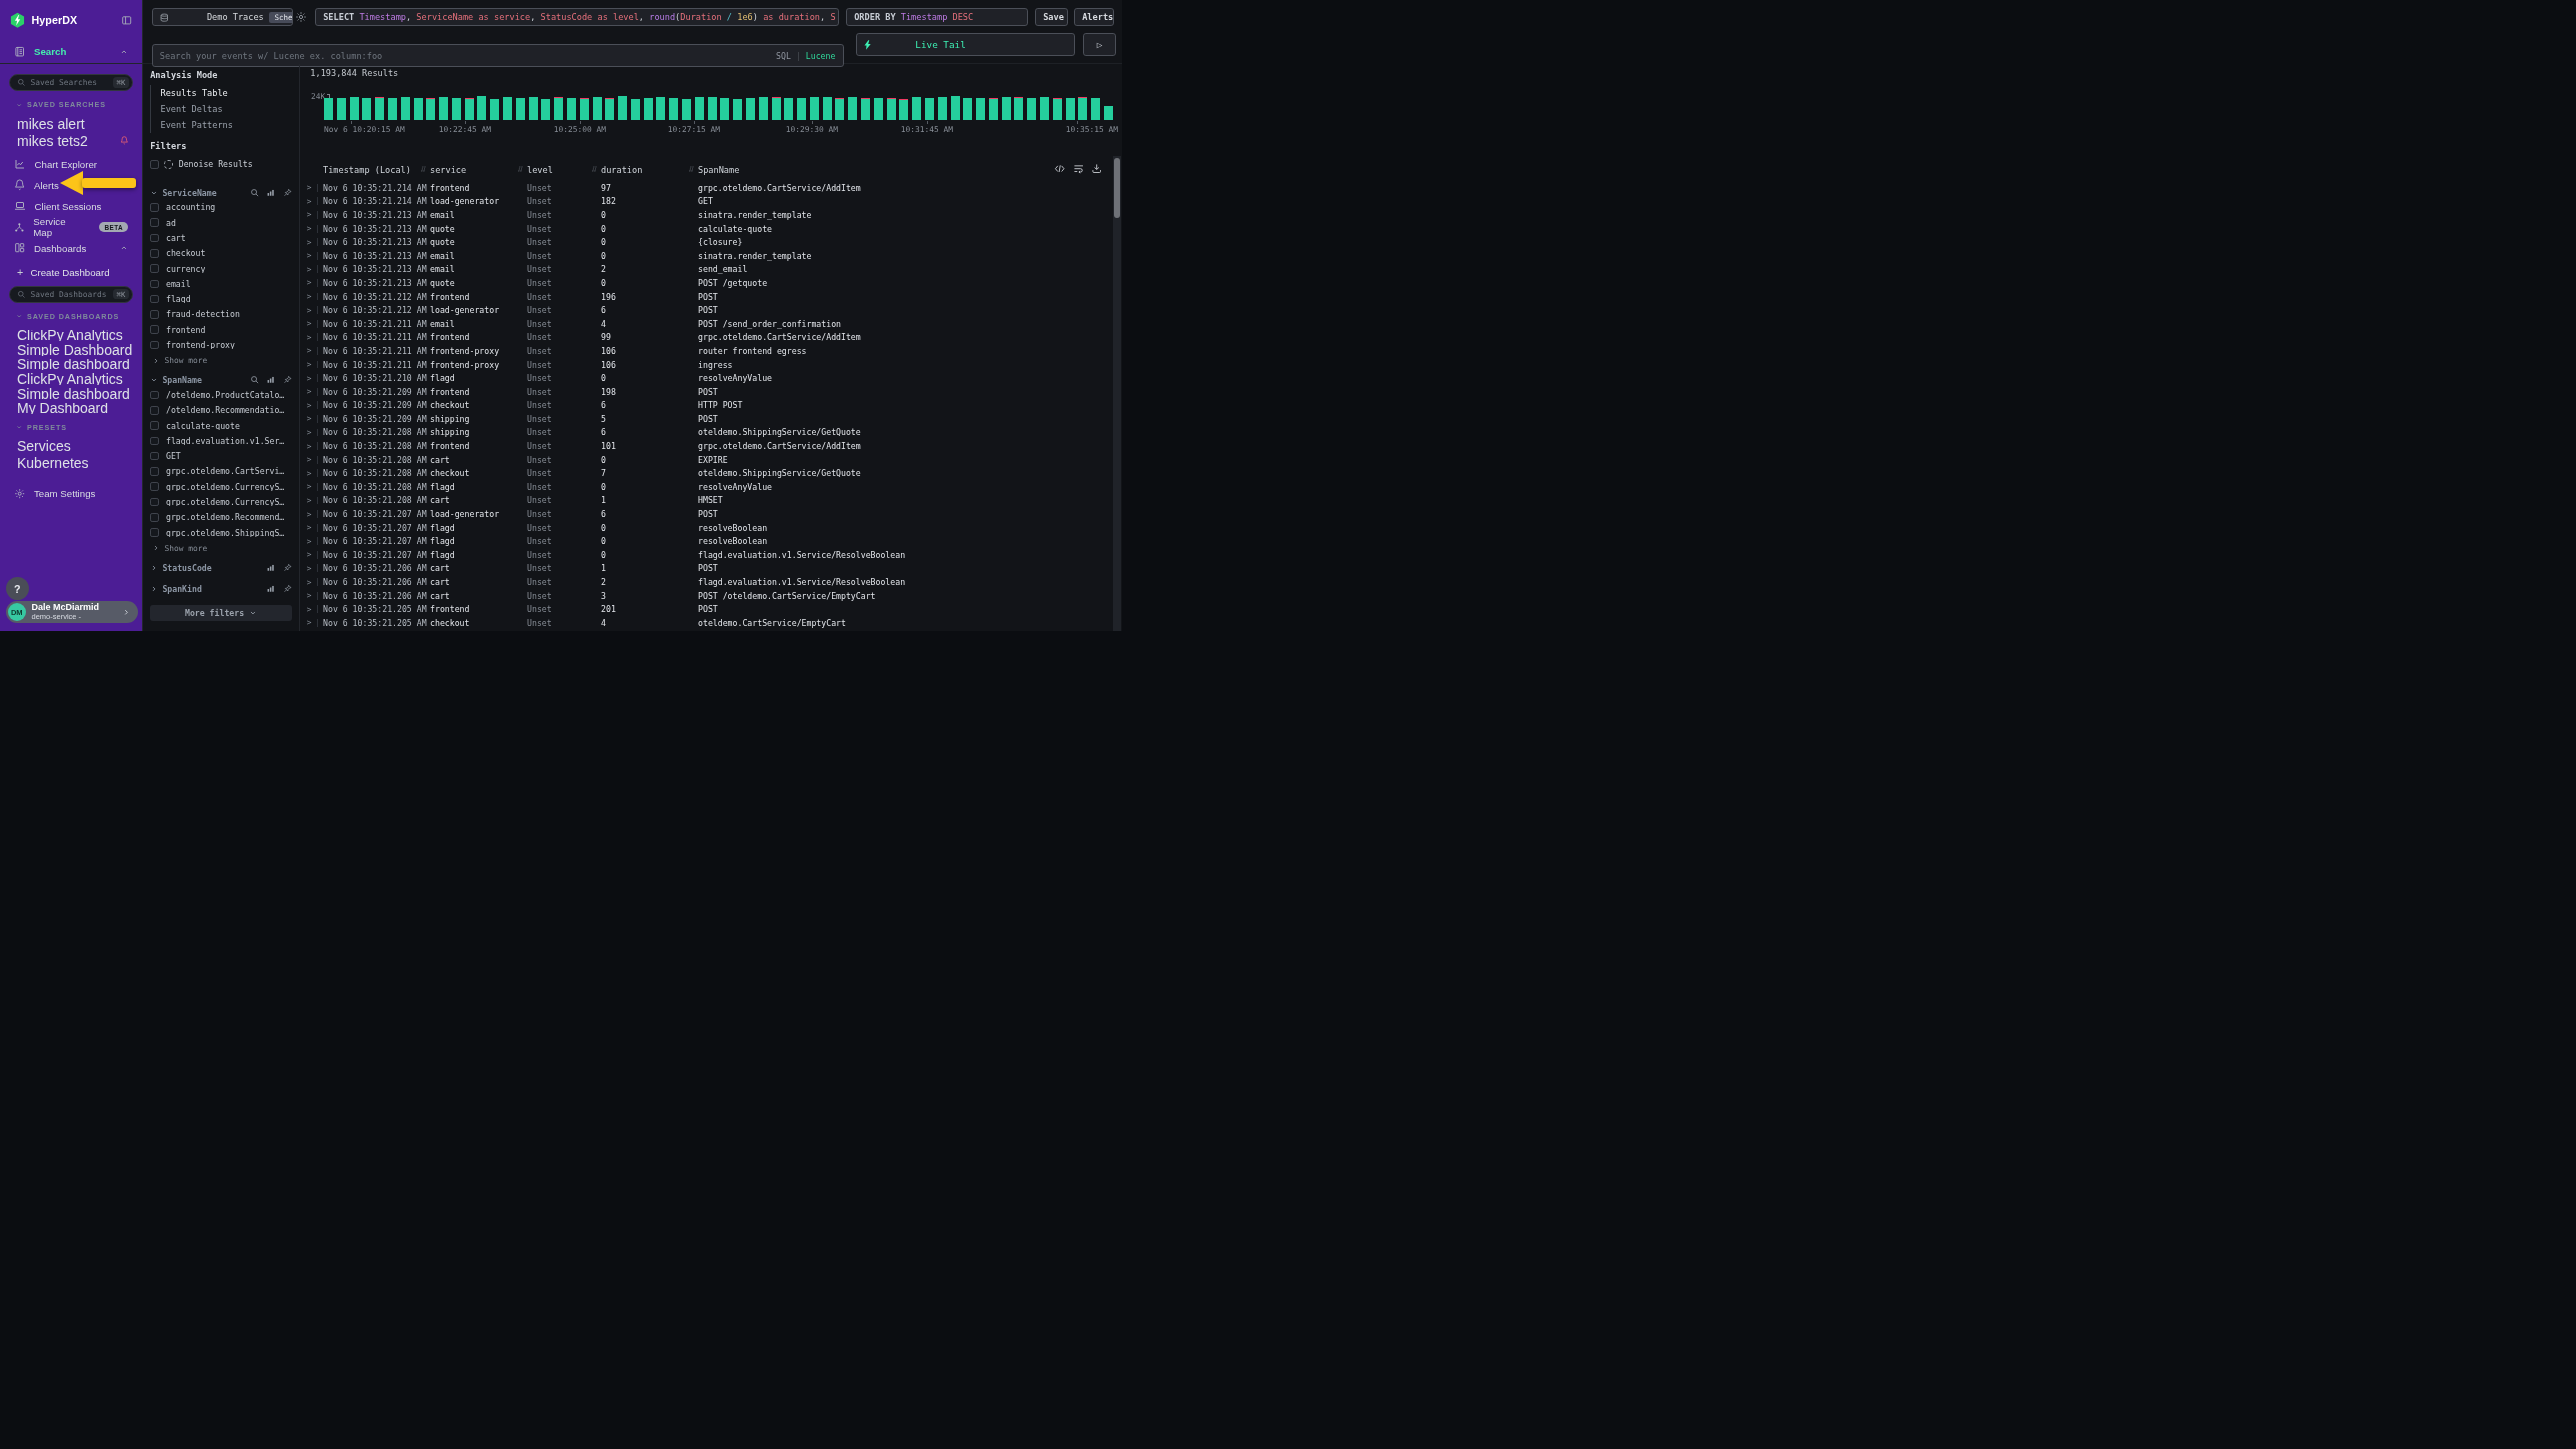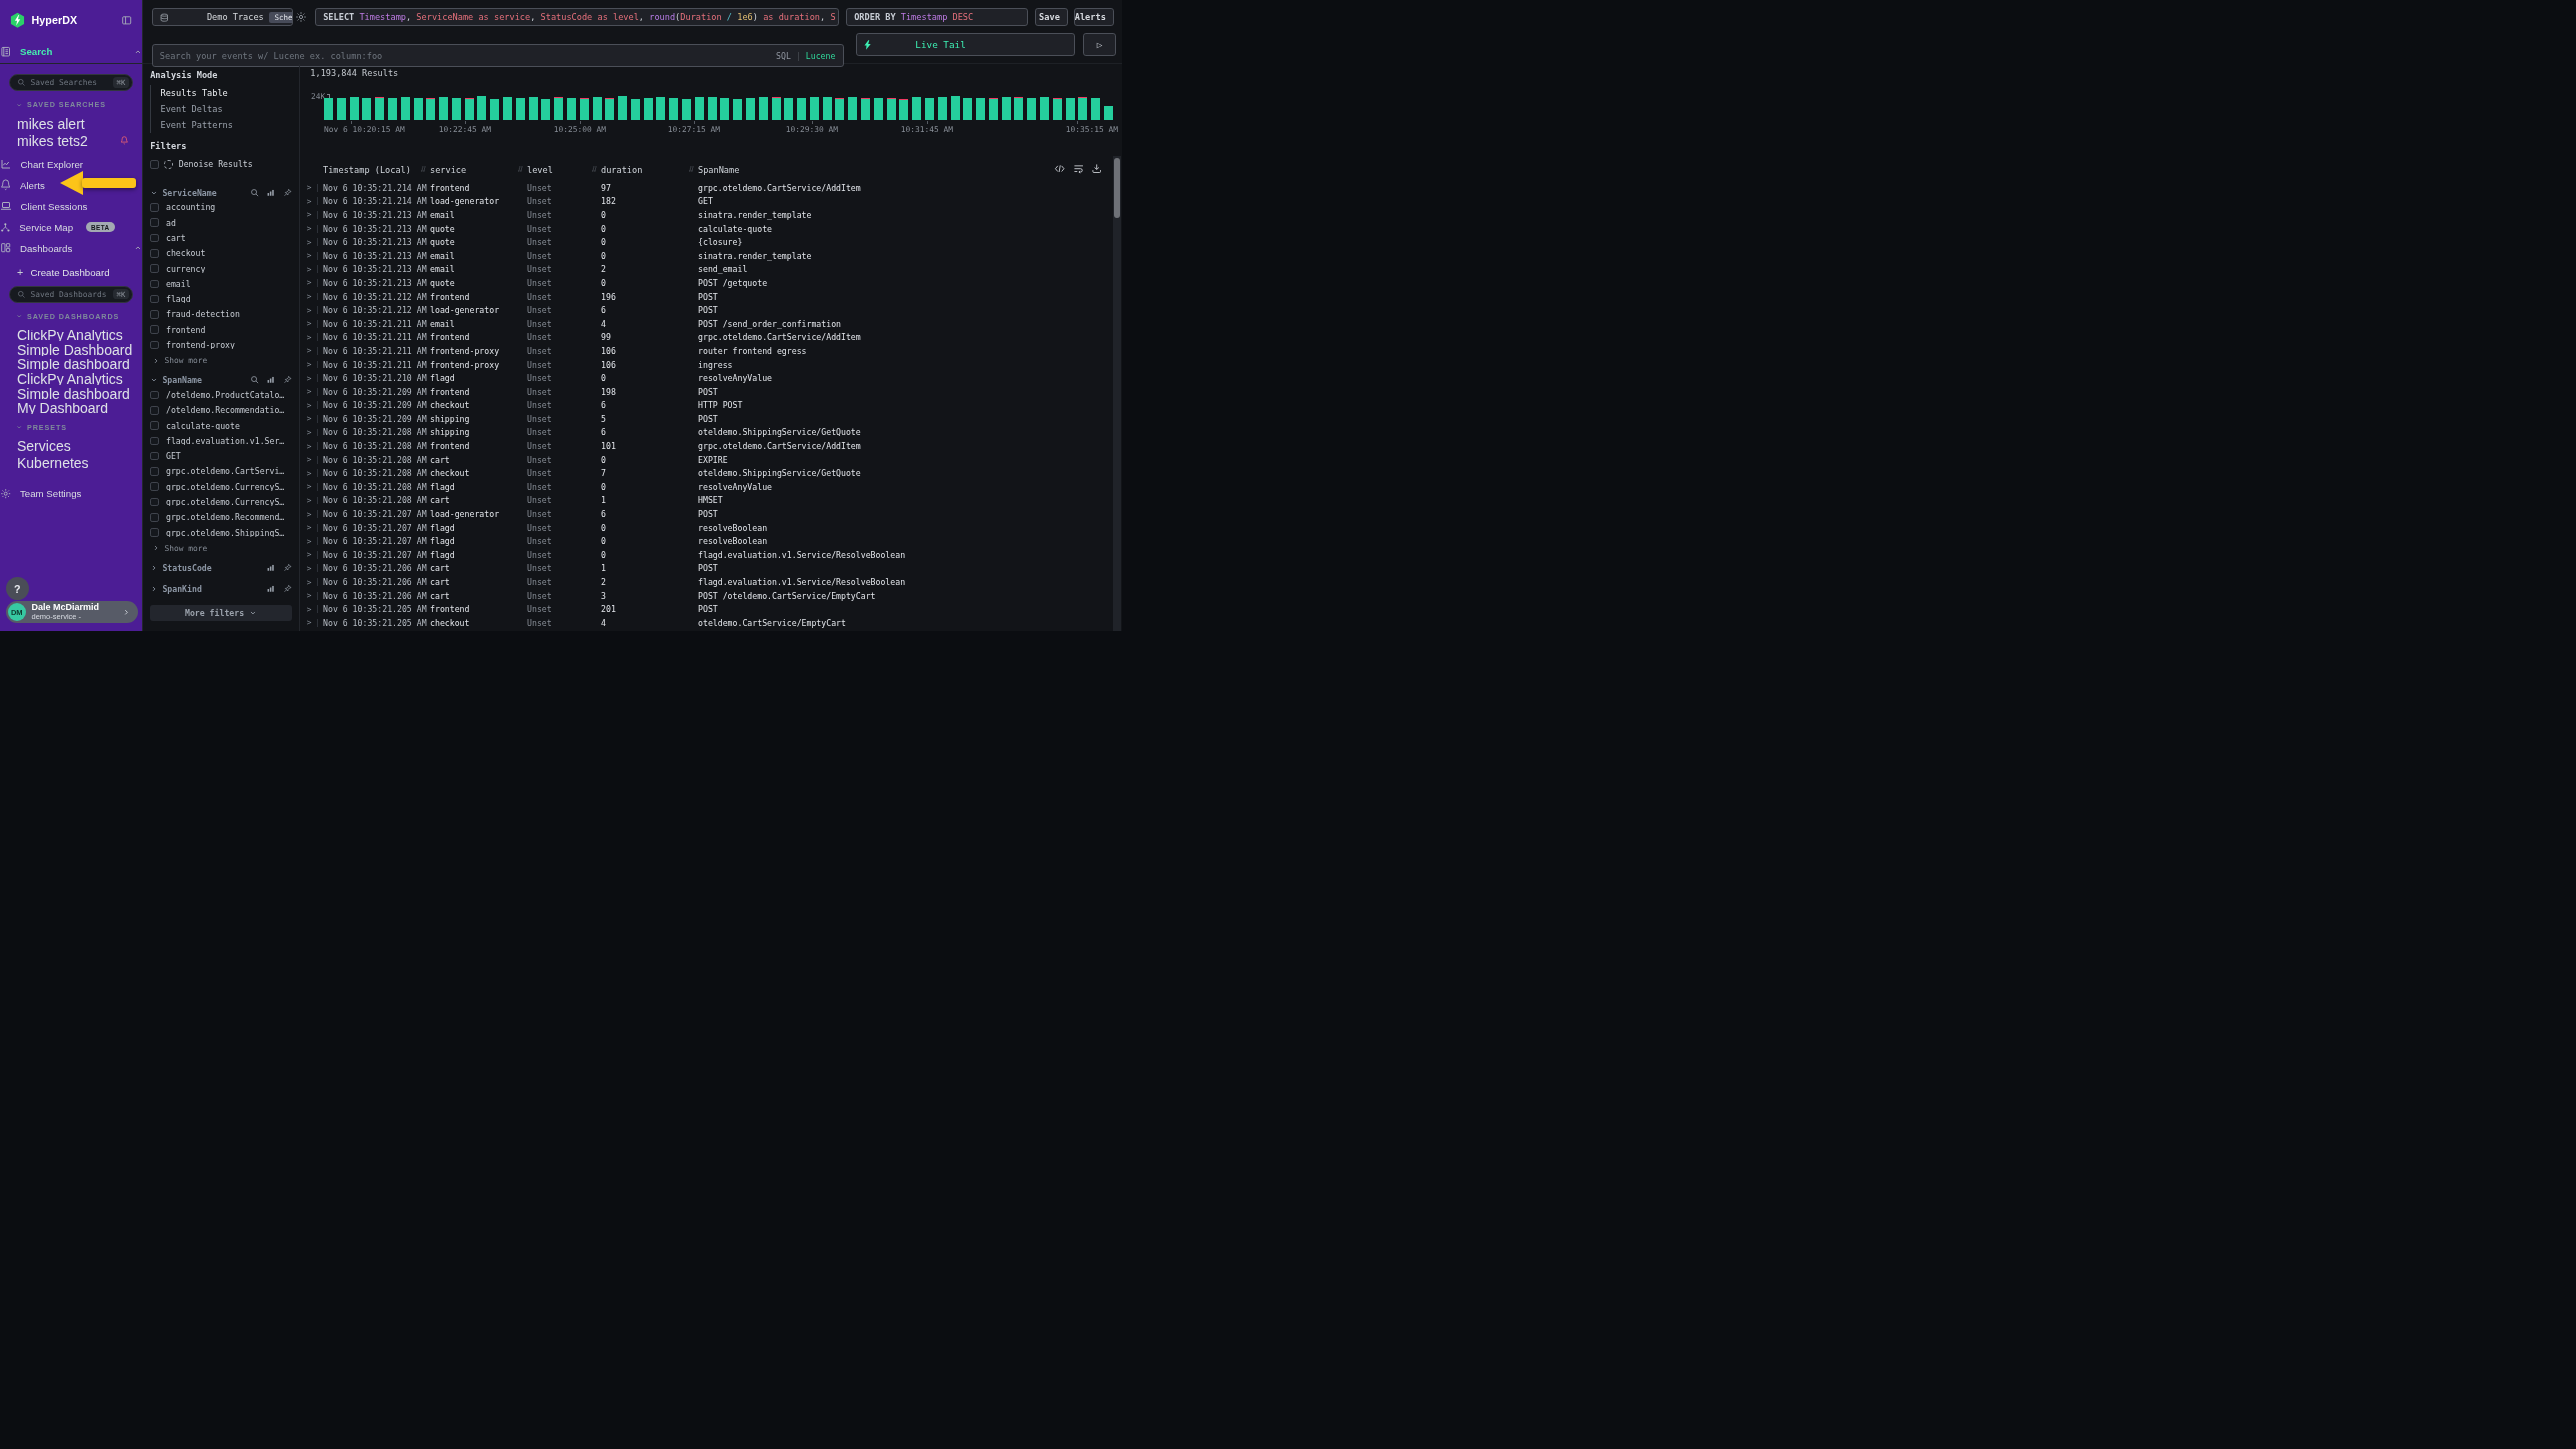--- a/index.html
+++ b/index.html
@@ -6,21 +6,21 @@
   html,body{background:#0b0d11}
   .app{position:relative;width:1122px;height:631px;overflow:hidden;background:#121418;
        font-family:"Liberation Sans",sans-serif;color:#d6dade;font-size:9.3px}
   svg{display:block}
 
   
   .sidebar{position:absolute;left:0;top:0;width:143px;height:631px;background:#4c1d95;border-right:0.7px solid #23262c}
   .sb-brand{display:flex;align-items:center;height:40px;padding:0 10px;gap:6.4px}
   .sb-brand .title{font-weight:bold;font-size:10.7px;color:#fff;letter-spacing:0.1px}
   .sb-brand .spacer,.row-spacer{flex:1}
-  .sb-nav-row{display:flex;align-items:center;height:24px;padding:0 0;gap:8.6px;cursor:pointer}
+  .sb-nav-row{display:flex;align-items:center;height:24px;padding:0 14px;gap:8.6px;cursor:pointer}
   .sb-nav-row .ic{color:#b6bcc5}
   .sb-nav-row .lbl{font-size:9.7px;color:#d9dde2;font-weight:500}
   .sb-nav-row .lbl.green{color:#45efae;font-weight:bold}
   .sb-divider{border-bottom:0.7px solid #22252b}
   .sb-input{display:flex;align-items:center;gap:5px;margin:10px 8.6px 0;height:17px;border:0.7px solid #32363e;
             border-radius:8.6px;background:#171a20;padding:0 3.6px 0 7.2px;cursor:text}
   .sb-input .ph{font-family:"DejaVu Sans Mono",monospace;font-size:7.9px;color:#6e757f;flex:1;white-space:nowrap;overflow:hidden}
   .kbd{background:#262a31;border-radius:3.6px;font-family:"DejaVu Sans Mono",monospace;font-size:7.2px;color:#8d939c;padding:0.7px 3.6px}
   .sb-section{display:flex;align-items:center;gap:5px;margin:9.3px 0 0 15.7px;font-size:7.2px;letter-spacing:0.9px;
               color:#7f8a9b;font-weight:bold;cursor:pointer}
@@ -50,21 +50,21 @@
 
   
   .topbar{position:absolute;left:143px;top:0;width:979px;height:64px;border-bottom:0.7px solid #1e2126;background:#121418}
   .tb-box{position:absolute;background:#1f2127;border:0.7px solid #4b4f58;border-radius:2.9px;display:flex;align-items:center;
           font-family:"DejaVu Sans Mono",monospace;font-size:8.6px;color:#d7dade;padding:0 7.2px;overflow:hidden;white-space:pre;cursor:pointer}
   .src-box{left:8.6px;top:7.9px;width:141px;height:18.6px;gap:5.7px}
   .badge{background:#474b59;border-radius:2.1px;padding:1.1px 5px;font-size:7.5px;color:#e6e8ee;margin-left:auto}
   .gear-btn{position:absolute;left:152px;top:10.7px;color:#9aa0a8;cursor:pointer}
   .sql-box{left:172px;top:7.9px;width:524px;height:18.6px;cursor:text}
   .order-box{left:703px;top:7.9px;width:182px;height:18.6px;cursor:text}
-  .btn{justify-content:flex-end;font-weight:bold;color:#d6d9de}
+  .btn{justify-content:flex-start;font-weight:bold;color:#d6d9de}
   .save-btn{left:892px;top:7.9px;width:33px;height:18.6px}
   .alerts-btn{left:931px;top:7.9px;width:40px;height:18.6px}
   .search-box{left:8.6px;top:44px;width:692px;height:23px;cursor:text}
   .search-box .ph{color:#6f767f}
   .modes-right{margin-left:auto;display:flex;gap:5px;font-size:8.2px}
   .modes-right .m-sql{color:#9096a0;cursor:pointer}
   .modes-right .m-div{color:#4a4e55}
   .modes-right .m-lucene{color:#31d79b;cursor:pointer}
   .livetail-box{left:713px;top:33px;width:219px;height:23px;gap:6.4px;color:#3df0b4;font-size:9.3px}
   .play-btn{left:940px;top:33px;width:33px;height:23px;justify-content:center;color:#c4c9d0;font-size:9.3px}

